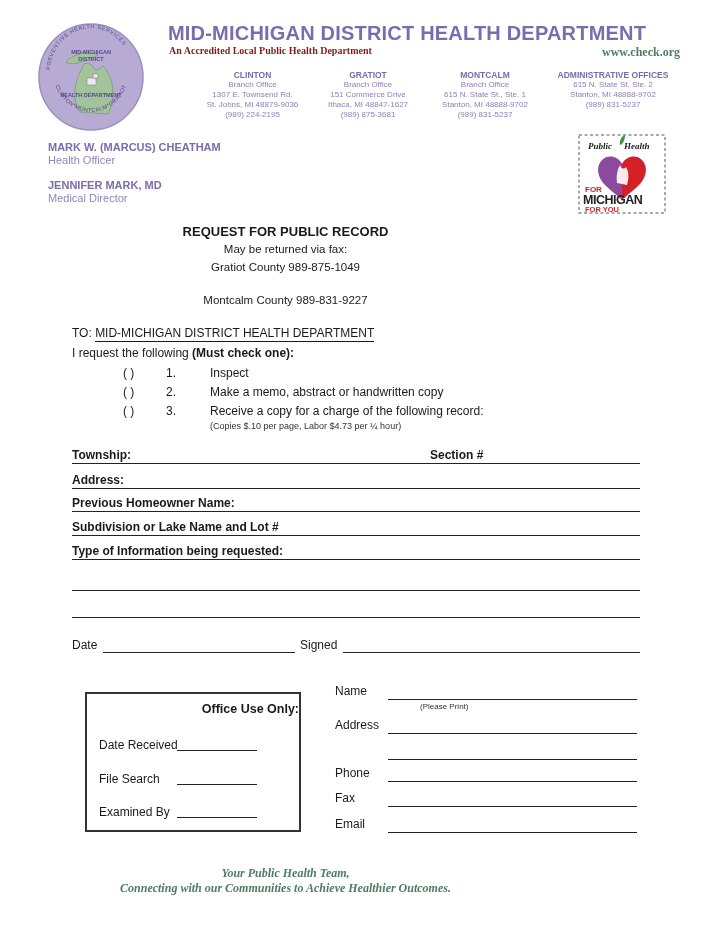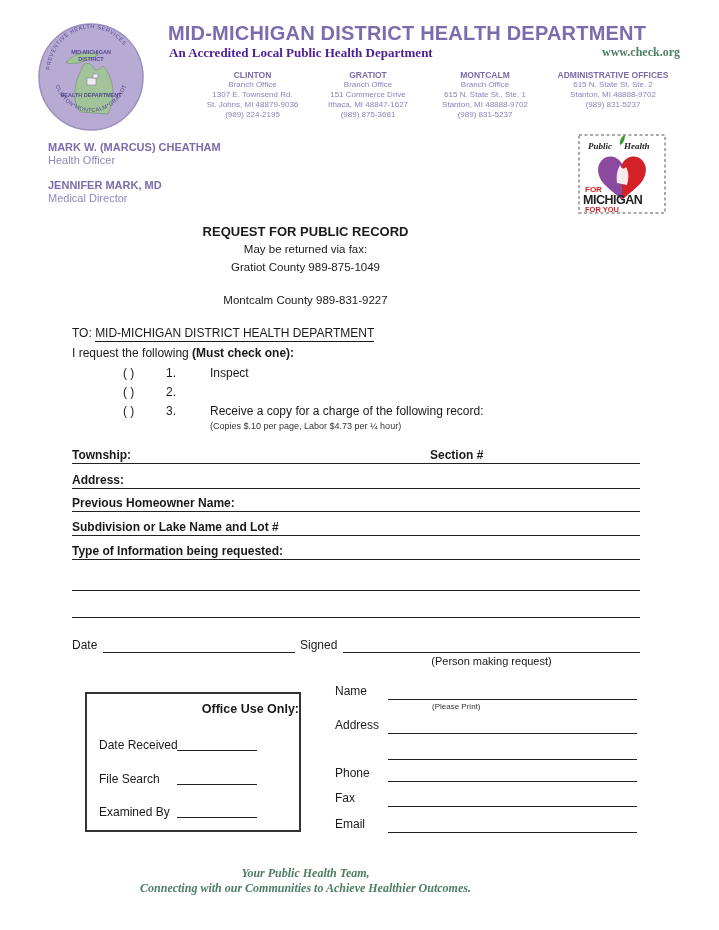--- a/index.html
+++ b/index.html
@@ -1,28 +1,28 @@
 <!DOCTYPE html>
 <html><head>
 <meta charset="utf-8">
 <style>
   html,body{margin:0;padding:0;background:#fff;}
   .page{position:relative;width:719px;height:930px;background:#fff;overflow:hidden;
         font-family:"Liberation Sans",sans-serif;color:#1a1a1a;}
   .abs{position:absolute;}
   
   .title{font-size:20px;font-weight:bold;color:#7b6cae;letter-spacing:.2px;white-space:nowrap;}
-  .subtitle{font-family:"Liberation Serif",serif;font-weight:bold;font-size:13px;color:#4c1d95;}
+  .subtitle{font-family:"Liberation Serif",serif;font-weight:bold;font-size:10px;color:#7f1d1d;}
   .website{font-family:"Liberation Serif",serif;font-weight:bold;font-size:12px;color:#4d7d62;}
   .branch{width:135px;text-align:center;font-size:8px;line-height:10px;color:#8d80bc;}
   .branch .bname{font-weight:bold;color:#7a6bab;font-size:8.5px;}
   .officer-name{font-size:11px;font-weight:bold;color:#7b6cae;}
   .officer-title{font-size:11px;color:#9186bd;}
   
-  .center{left:0;width:571px;text-align:center;margin-left:20px;}
+  .center{left:0;width:571px;text-align:center;}
   .req-head{font-size:13px;font-weight:bold;}
   .fax{font-size:11.5px;}
   
   .body-text{font-size:12px;}
   .to-underline{border-bottom:1px solid #1a1a1a;padding-bottom:1px;}
   .bold{font-weight:bold;}
   .fee{font-size:9px;color:#333;}
   .frow{left:72px;width:568px;height:15px;border-bottom:1.5px solid #222;font-weight:bold;}
   .frow .lbl{position:absolute;bottom:1px;left:0;font-size:12px;white-space:nowrap;}
   .frow .lbl2{position:absolute;bottom:1px;left:358px;font-size:12px;white-space:nowrap;}
@@ -134,20 +134,21 @@
   <div class="abs body-text" style="left:72px;top:346px;">
     <span>I request the following </span><span class="bold">(Must check one)</span><span class="bold">:</span>
   </div>
 
   <div class="abs body-text" style="left:123px;top:366px;">(  )</div>
   <div class="abs body-text" style="left:166px;top:366px;">1.</div>
   <div class="abs body-text" style="left:210px;top:366px;">Inspect</div>
 
   <div class="abs body-text" style="left:123px;top:385px;">(  )</div>
   <div class="abs body-text" style="left:166px;top:385px;">2.</div>
+  <div class="abs body-text" style="left:210px;top:385px;">Make a memo, abstract or handwritten copy</div>
 
   <div class="abs body-text" style="left:123px;top:404px;">(  )</div>
   <div class="abs body-text" style="left:166px;top:404px;">3.</div>
   <div class="abs body-text" style="left:210px;top:404px;">Receive a copy for a charge of the following record:</div>
 
   <div class="abs fee" style="left:210px;top:421px;">(Copies $.10 per page, Labor $4.73 per ¼ hour)</div>
 
   <div class="abs frow" style="top:448px;">
     <span class="lbl">Township:</span>
     <span class="lbl2">Section #</span>
@@ -164,35 +165,34 @@
   <div class="abs frow" style="top:544px;">
     <span class="lbl">Type of Information being requested:</span>
   </div>
   <div class="abs frow" style="top:575px;"></div>
   <div class="abs frow" style="top:602px;"></div>
 
   <div class="abs body-text" style="left:72px;top:638px;">Date</div>
   <div class="abs seg-line" style="left:103px;top:638px;width:192px;"></div>
   <div class="abs body-text" style="left:300px;top:638px;">Signed</div>
   <div class="abs seg-line" style="left:343px;top:638px;width:297px;"></div>
-  <div class="abs small-note" style="left:343px;top:655px;width:297px;text-align:center;">(Person making request)</div>
 
   <div class="abs office-box">
     <div class="office-head">Office Use Only:</div>
     <div class="office-lbl" style="top:44px;">Date Received</div>
     <div class="office-line" style="top:44px;"></div>
     <div class="office-lbl" style="top:78px;">File Search</div>
     <div class="office-line" style="top:78px;"></div>
     <div class="office-lbl" style="top:111px;">Examined By</div>
     <div class="office-line" style="top:111px;"></div>
   </div>
 
   <div class="abs r-lbl" style="left:335px;top:684px;">Name</div>
   <div class="abs r-line" style="top:685px;"></div>
-  <div class="abs please-print" style="left:420px;top:702px;margin-left:12px;">(Please Print)</div>
+  <div class="abs please-print" style="left:420px;top:702px;">(Please Print)</div>
 
   <div class="abs r-lbl" style="left:335px;top:718px;">Address</div>
   <div class="abs r-line" style="top:719px;"></div>
   <div class="abs r-line" style="top:745px;"></div>
 
   <div class="abs r-lbl" style="left:335px;top:766px;">Phone</div>
   <div class="abs r-line" style="top:767px;"></div>
 
   <div class="abs r-lbl" style="left:335px;top:791px;">Fax</div>
   <div class="abs r-line" style="top:792px;"></div>

